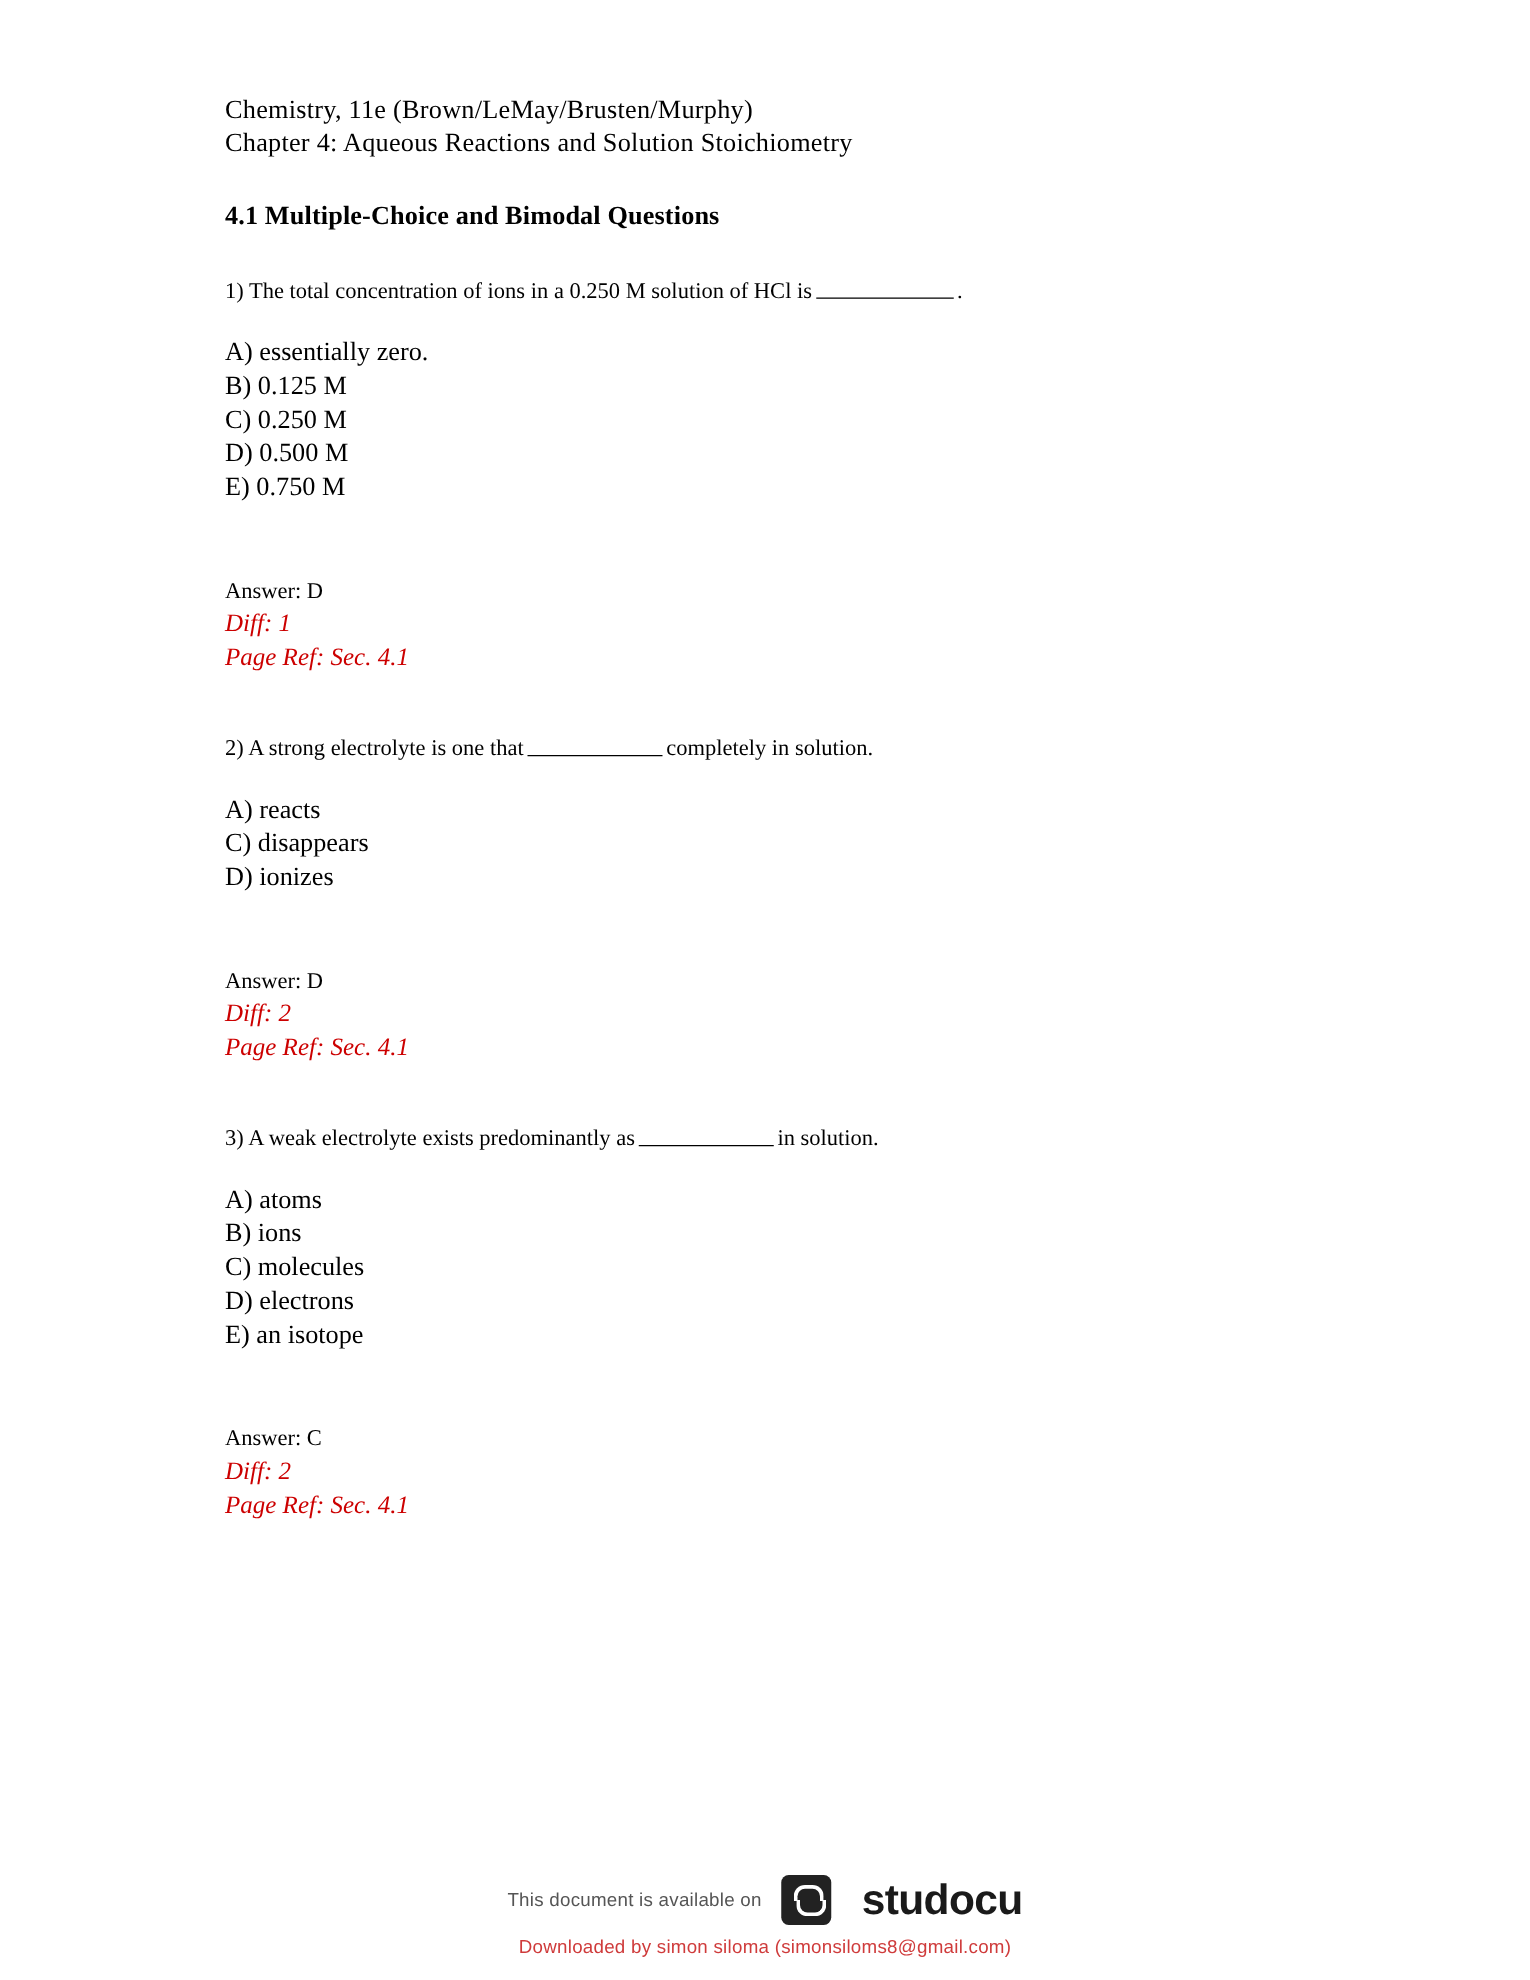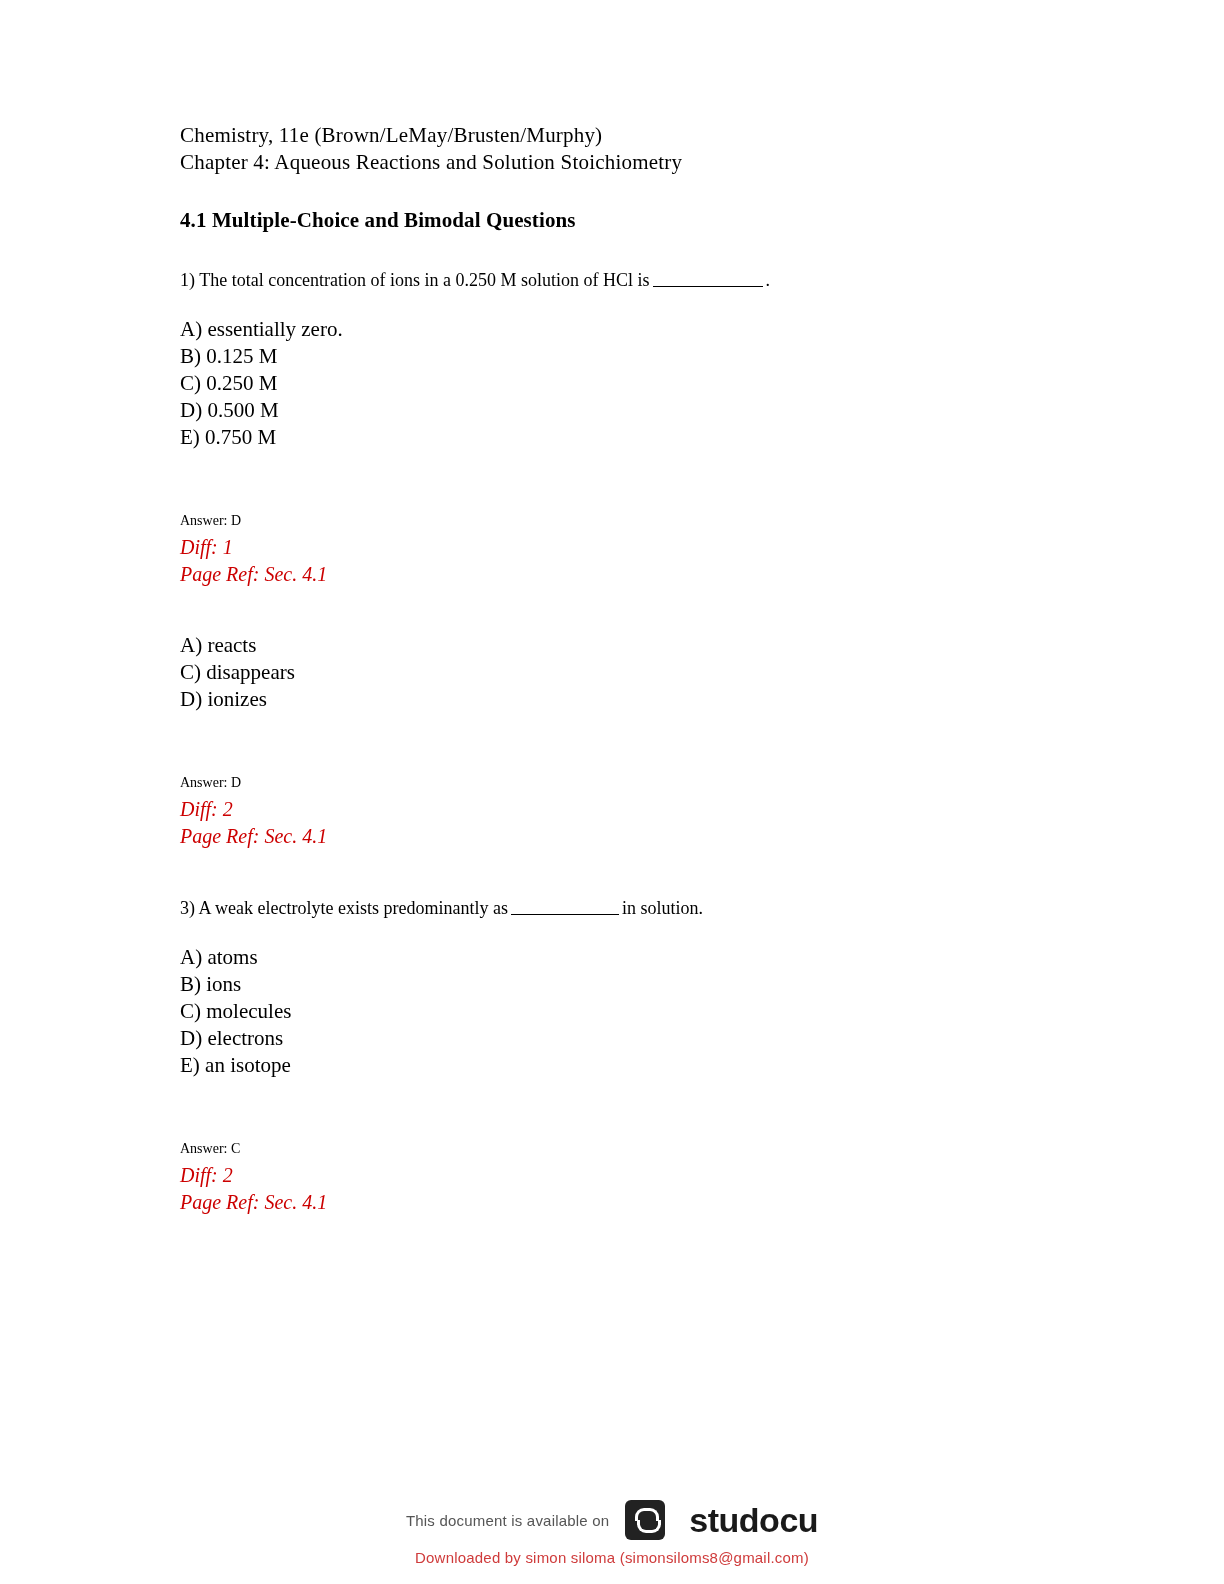--- a/index.html
+++ b/index.html
@@ -14,21 +14,20 @@
     background: #ffffff;
     font-family: "Liberation Serif", serif;
     color: #000000;
     overflow: hidden;
   }
   .content {
     position: absolute;
     left: 180px;
     top: 74px;
     width: 900px;
-    margin-top: 48px;
   }
   .hdr-line {
     font-size: 21px;
     line-height: 27px;
     letter-spacing: 0.2px;
   }
   .section-title {
     font-size: 21px;
     font-weight: bold;
     margin-top: 32px;
@@ -53,21 +52,21 @@
     margin-top: 22px;
   }
   .choice {
     font-size: 21px;
     line-height: 27px;
   }
   .answer-block {
     margin-top: 56px;
   }
   .answer {
-    font-size: 14px;
+    font-size: 18px;
     line-height: 27px;
   }
   .meta {
     font-size: 20px;
     line-height: 27px;
     color: #cc0000;
     font-style: italic;
     font-family: "Liberation Serif", serif;
   }
   .q-group { margin-bottom: 44px; }
@@ -168,20 +167,23 @@
         <div class="choice">E) 0.750 M</div>
       </div>
       <div class="answer-block">
         <div class="answer">Answer:  D</div>
         <div class="meta">Diff: 1</div>
         <div class="meta">Page Ref: Sec. 4.1</div>
       </div>
     </div>
 
     <div class="q-group">
+      <div class="question">
+        <span>2) A strong electrolyte is one that</span><span class="blank wide"></span><span>completely in solution.</span>
+      </div>
       <div class="choices">
         <div class="choice">A) reacts</div>
         <div class="choice">C) disappears</div>
         <div class="choice">D) ionizes</div>
       </div>
       <div class="answer-block">
         <div class="answer">Answer:  D</div>
         <div class="meta">Diff: 2</div>
         <div class="meta">Page Ref: Sec. 4.1</div>
       </div>

